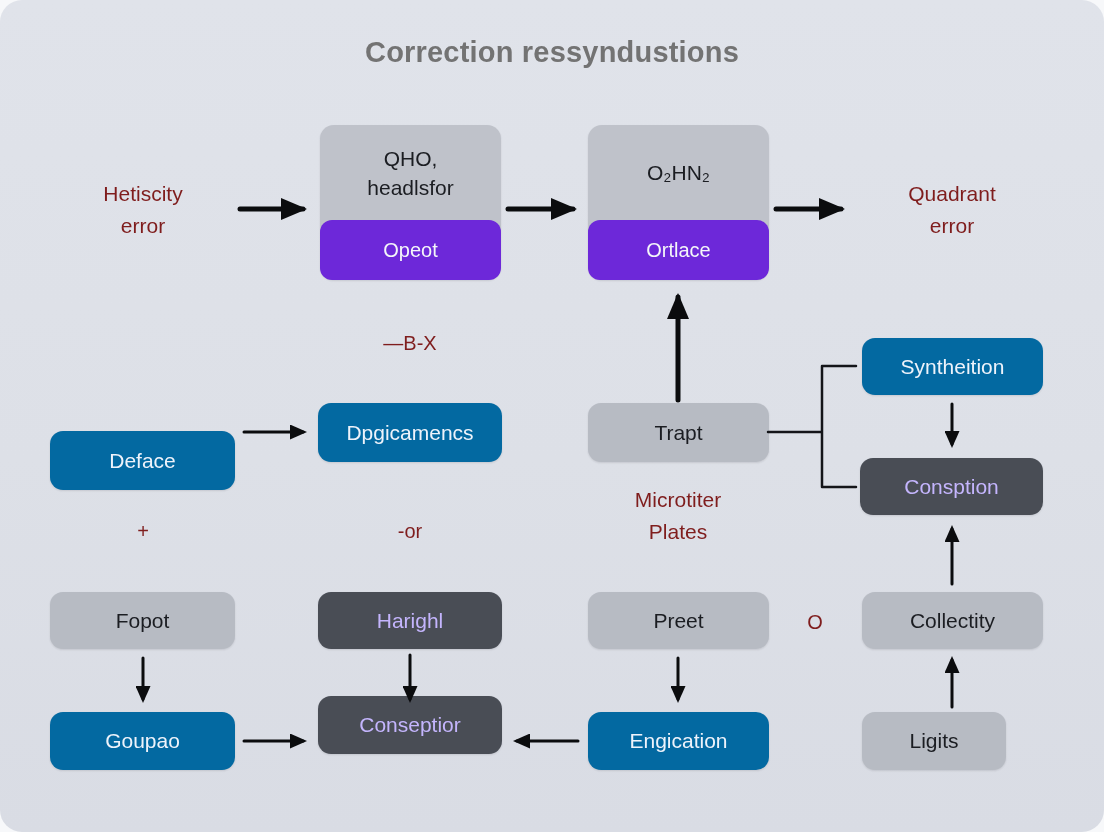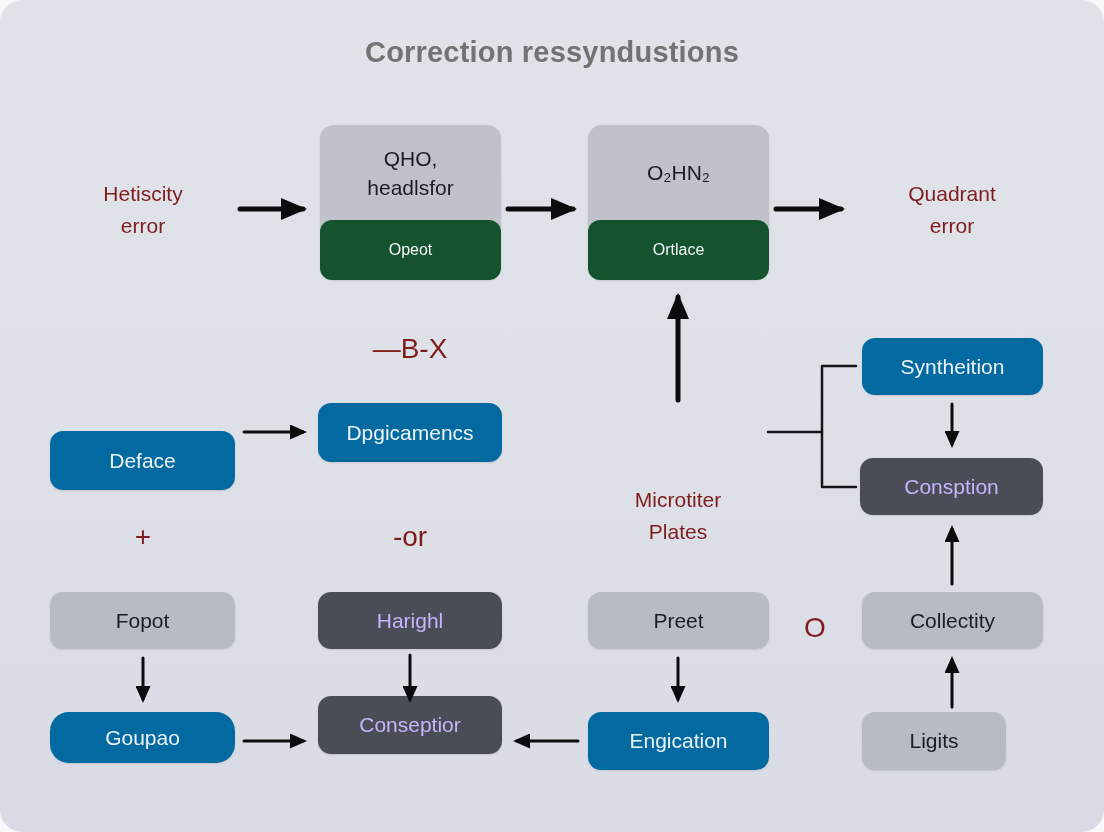--- a/index.html
+++ b/index.html
@@ -14,26 +14,26 @@
        border-radius:13px;font-size:21px;text-align:center;
        box-shadow:0 1px 2px rgba(30,34,45,.12);}
   .light{background:#b7bbc3;color:#1b1d22;}
   .dark{background:#494d55;color:#c4b5fd;}
   .blue{background:#0369a1;color:#eef3fb;}
   .compound{background:#bfc2ca;border-radius:14px;flex-direction:column;
             align-items:stretch;justify-content:flex-start;}
   .comp-top{position:absolute;left:0;right:0;top:0;bottom:58px;display:flex;
             align-items:center;justify-content:center;color:#1b1d22;
             font-size:21px;white-space:pre-line;line-height:1.35;text-align:center;}
-  .comp-bottom{position:absolute;left:0;right:0;bottom:0;height:60px;background:#14532d;
+  .comp-bottom{position:absolute;left:0;right:0;bottom:0;height:60px;background:#6d28d9;
                border-radius:12px;display:flex;align-items:center;justify-content:center;
-               color:#f4f6f9;font-size:16px;}
+               color:#f4f6f9;font-size:20px;}
   .freelabel{position:absolute;color:#7f1d1d;font-size:21px;text-align:center;
              white-space:pre-line;line-height:1.5;}
-  .op{font-size:28px;}
+  .op{font-size:20px;}
 </style>
 </head>
 <body>
 
 <div id="stage">
   <div id="canvas"></div>
 
   <div class="title">Correction ressyndustions</div>
 
   <div class="freelabel" style="left:68px;top:178px;width:150px;">Hetiscity
@@ -53,29 +53,30 @@
     <div class="comp-bottom">Opeot</div>
   </div>
 
   <div class="box compound" style="left:588px;top:125px;width:181px;height:155px;">
     <div class="comp-top">O₂HN₂</div>
     <div class="comp-bottom">Ortlace</div>
   </div>
 
   <div class="box blue" style="left:50px;top:403px;width:185px;height:59px;margin-top:28px;">Deface</div>
   <div class="box blue" style="left:318px;top:403px;width:184px;height:59px;">Dpgicamencs</div>
+  <div class="box light" style="left:588px;top:403px;width:181px;height:59px;">Trapt</div>
   <div class="box blue" style="left:862px;top:338px;width:181px;height:57px;">Syntheition</div>
   <div class="box dark" style="left:860px;top:458px;width:183px;height:57px;">Consption</div>
 
   <div class="box light" style="left:50px;top:592px;width:185px;height:57px;">Fopot</div>
   <div class="box dark" style="left:318px;top:592px;width:184px;height:57px;">Harighl</div>
   <div class="box light" style="left:588px;top:592px;width:181px;height:57px;">Preet</div>
   <div class="box light" style="left:862px;top:592px;width:181px;height:57px;">Collectity</div>
 
-  <div class="box blue" style="left:50px;top:712px;width:185px;height:51px;border-radius:19px;">Goupao</div>
+  <div class="box blue" style="left:50px;top:712px;width:185px;height:58px;">Goupao</div>
   <div class="box dark" style="left:318px;top:696px;width:184px;height:58px;">Conseptior</div>
   <div class="box blue" style="left:588px;top:712px;width:181px;height:58px;">Engication</div>
   <div class="box light" style="left:862px;top:712px;width:144px;height:58px;">Ligits</div>
 
   <svg id="svg-arrows" width="1104" height="832" viewBox="0 0 1104 832">
     <defs>
       <marker id="mb" markerUnits="userSpaceOnUse" markerWidth="26" markerHeight="22" refX="22" refY="11" orient="auto">
         <path d="M0,0 L26,11 L0,22 Z" fill="#0b0c0e"></path>
       </marker>
       <marker id="ms" markerUnits="userSpaceOnUse" markerWidth="17" markerHeight="15" refX="13" refY="7.5" orient="auto">

